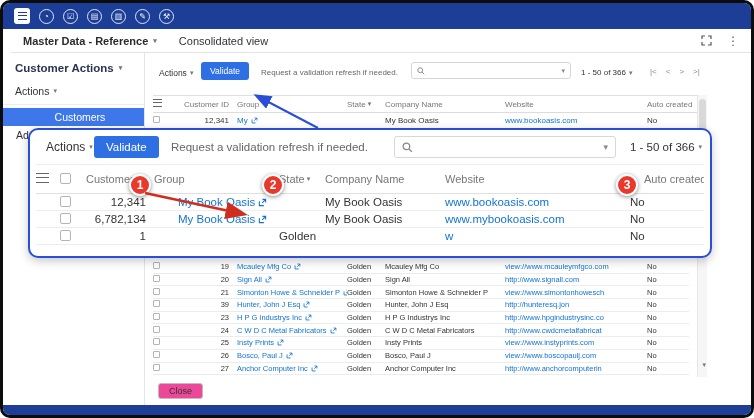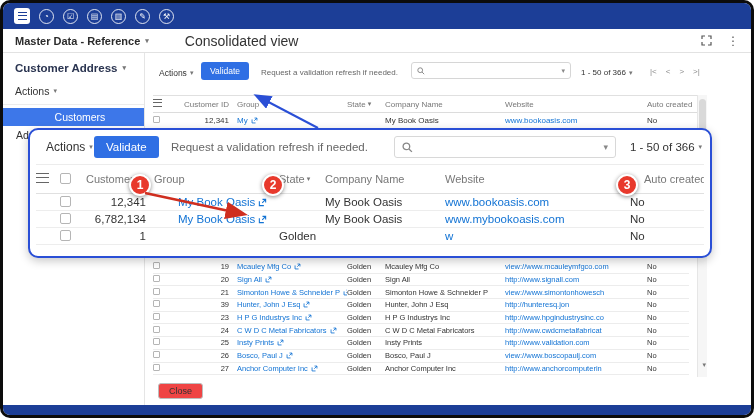--- a/index.html
+++ b/index.html
@@ -7,24 +7,24 @@
   .frame{position:relative;width:754px;height:418px;border:3px solid #0c0c0c;border-radius:10px;overflow:hidden;background:#fff;}
 
   
   .topbar{position:absolute;left:0;top:0;right:0;height:26px;background:#1c3e97;display:flex;align-items:center;gap:9px;padding:0 11px;z-index:2;}
   .hamb{width:16px;height:16px;background:#fff;border-radius:3px;display:flex;align-items:center;justify-content:center;cursor:pointer;}
   .hlines{width:9px;height:8px;border-top:1.5px solid #1c3e97;border-bottom:1.5px solid #1c3e97;position:relative;}
   .hlines::after{content:"";position:absolute;left:0;right:0;top:2px;border-top:1.5px solid #1c3e97;}
   .cicon{width:15px;height:15px;border:1px solid rgba(255,255,255,.85);border-radius:50%;color:rgba(255,255,255,.95);font-size:8px;line-height:13px;text-align:center;cursor:pointer;}
 
   
-  .menubar{position:absolute;left:0;top:26px;right:0;height:24px;background:#fff;border-bottom:1px solid #e2e2e2;display:flex;align-items:center;padding:0 12px;z-index:2;}
+  .menubar{position:absolute;left:8px;top:26px;right:0;height:24px;background:#fff;border-bottom:1px solid #e2e2e2;display:flex;align-items:center;padding:0 12px;z-index:2;}
   .ws{font-size:11px;color:#2b2b2b;font-weight:700;display:flex;align-items:center;gap:5px;cursor:pointer;}
   .caret{font-size:7px;color:#777;}
-  .view-tab{font-size:14px;color:#333;margin-left:36px;cursor:pointer;}
+  .view-tab{font-size:11px;color:#333;margin-left:22px;cursor:pointer;}
   .mb-right{margin-left:auto;display:flex;align-items:center;gap:15px;color:#555;}
   .kebab{font-size:12px;color:#555;cursor:pointer;line-height:1;}
 
   
   .sidebar{position:absolute;left:0;top:50px;width:142px;bottom:10px;background:#fff;border-right:1px solid #e5e5e5;z-index:1;}
   .sb-title{padding:9px 12px 0;font-size:11.5px;font-weight:700;color:#2a3450;display:flex;gap:5px;align-items:center;cursor:pointer;}
   .sb-actions{padding:11px 12px 6px;font-size:10.5px;color:#333;display:flex;gap:4px;align-items:center;cursor:pointer;}
   .sb-div{border-top:1px solid #ececec;margin:1px 0 3px;}
   .sb-item{height:18px;line-height:18px;font-size:10.5px;color:#333;padding-left:13px;cursor:pointer;white-space:nowrap;}
   .sb-item.sel{background:#3d77e9;color:#fff;text-align:center;}
@@ -55,21 +55,21 @@
   .ext{width:7px;height:7px;margin-left:3px;color:#1273d4;flex:none;}
   .cb{display:inline-block;width:7px;height:7px;border:1px solid #b5b5b5;border-radius:1px;background:#fff;cursor:pointer;}
   .burger{display:inline-block;width:9px;height:8px;border-top:1.5px solid #666;border-bottom:1.5px solid #666;position:relative;cursor:pointer;}
   .burger::after{content:"";position:absolute;left:0;right:0;top:2px;border-top:1.5px solid #666;}
   .state-th{display:flex;align-items:center;gap:2px;}
 
   .vscroll{position:absolute;right:44px;top:42px;height:282px;width:10px;background:#f6f6f6;border-left:1px solid #e6e6e6;}
   .vthumb{position:absolute;left:1px;right:1px;top:4px;height:70px;background:#d9d9d9;border-radius:4px;}
   .vdown{position:absolute;right:45px;top:308px;font-size:7px;color:#777;cursor:pointer;}
 
-  .close-btn{position:absolute;left:13px;top:330px;padding:2px 10px;font-size:9px;color:#333;background:#ef4444;border:1px solid #bdbdbd;border-radius:3px;cursor:pointer;}
+  .close-btn{position:absolute;left:13px;top:330px;padding:2px 10px;font-size:9px;color:#333;background:#ec4899;border:1px solid #bdbdbd;border-radius:3px;cursor:pointer;}
 
   
   .callout{position:absolute;left:25px;top:125px;width:684px;height:130px;background:#fff;border:2px solid #2a4fd6;border-radius:10px;box-shadow:0 3px 10px rgba(0,0,0,.22);z-index:5;}
   .co-actions{position:absolute;left:16px;top:10px;font-size:12px;color:#333;display:flex;gap:4px;align-items:center;}
   .co-validate{position:absolute;left:64px;top:6px;height:22px;padding:0 12px;background:#2f6fe4;color:#fff;border:none;border-radius:3px;font-size:11.5px;line-height:22px;cursor:pointer;}
   .co-hint{position:absolute;left:141px;top:11px;font-size:11.5px;color:#666;white-space:nowrap;}
   .co-search{position:absolute;left:364px;top:6px;width:222px;height:22px;border:1px solid #d8d8d8;border-radius:3px;display:flex;align-items:center;padding:0 7px;gap:6px;background:#fff;}
   .co-search input{flex:1;border:none;outline:none;font-size:11px;min-width:0;}
   .co-search .srch-chev{font-size:9px;}
   .co-range{position:absolute;left:600px;top:11px;font-size:11.5px;color:#333;display:flex;gap:4px;align-items:center;cursor:pointer;}
@@ -123,21 +123,21 @@
     <span class="mb-right">
       <svg width="11" height="11" viewBox="0 0 11 11">
           <path d="M1 4 V1 H4 M7 1 H10 V4 M10 7 V10 H7 M4 10 H1 V7" fill="none" stroke="#555" stroke-width="1.2"></path>
         </svg>
       <span class="kebab">⋮</span>
     </span>
   </div>
 
   <div class="sidebar">
     <div class="sb-title">
-      <span>Customer Address</span>
+      <span>Customer Actions</span>
       <span class="caret">▾</span>
     </div>
     <div class="sb-actions">
       <span>Actions</span>
       <span class="caret">▾</span>
     </div>
     <div class="sb-div"></div>
     <div id="sidebar-items">
         <div class="sb-item sel">Customers</div>
         <div class="sb-item">Addresses</div>
@@ -290,21 +290,21 @@
           <span class="td sel-td"><span class="cb"></span></span>
           <span class="td id">25</span>
           <span class="td group">
             <span class="lnk">Insty Prints</span>
             <svg class="ext" viewBox="0 0 10 10">
               <path d="M1.5 3.5 V8.5 H6.5 M5 1.5 H8.5 V5 M8.5 1.5 L4.7 5.3" fill="none" stroke="currentColor" stroke-width="1.2"></path>
             </svg>
           </span>
           <span class="td">Golden</span>
           <span class="td">Insty Prints</span>
-          <span class="td"><span class="lnk">http://www.validation.com</span></span>
+          <span class="td"><span class="lnk">view://www.instyprints.com</span></span>
           <span class="td auto">No</span>
         </div>
         <div class="trow bg">
           <span class="td sel-td"><span class="cb"></span></span>
           <span class="td id">26</span>
           <span class="td group">
             <span class="lnk">Bosco, Paul J</span>
             <svg class="ext" viewBox="0 0 10 10">
               <path d="M1.5 3.5 V8.5 H6.5 M5 1.5 H8.5 V5 M8.5 1.5 L4.7 5.3" fill="none" stroke="currentColor" stroke-width="1.2"></path>
             </svg>

